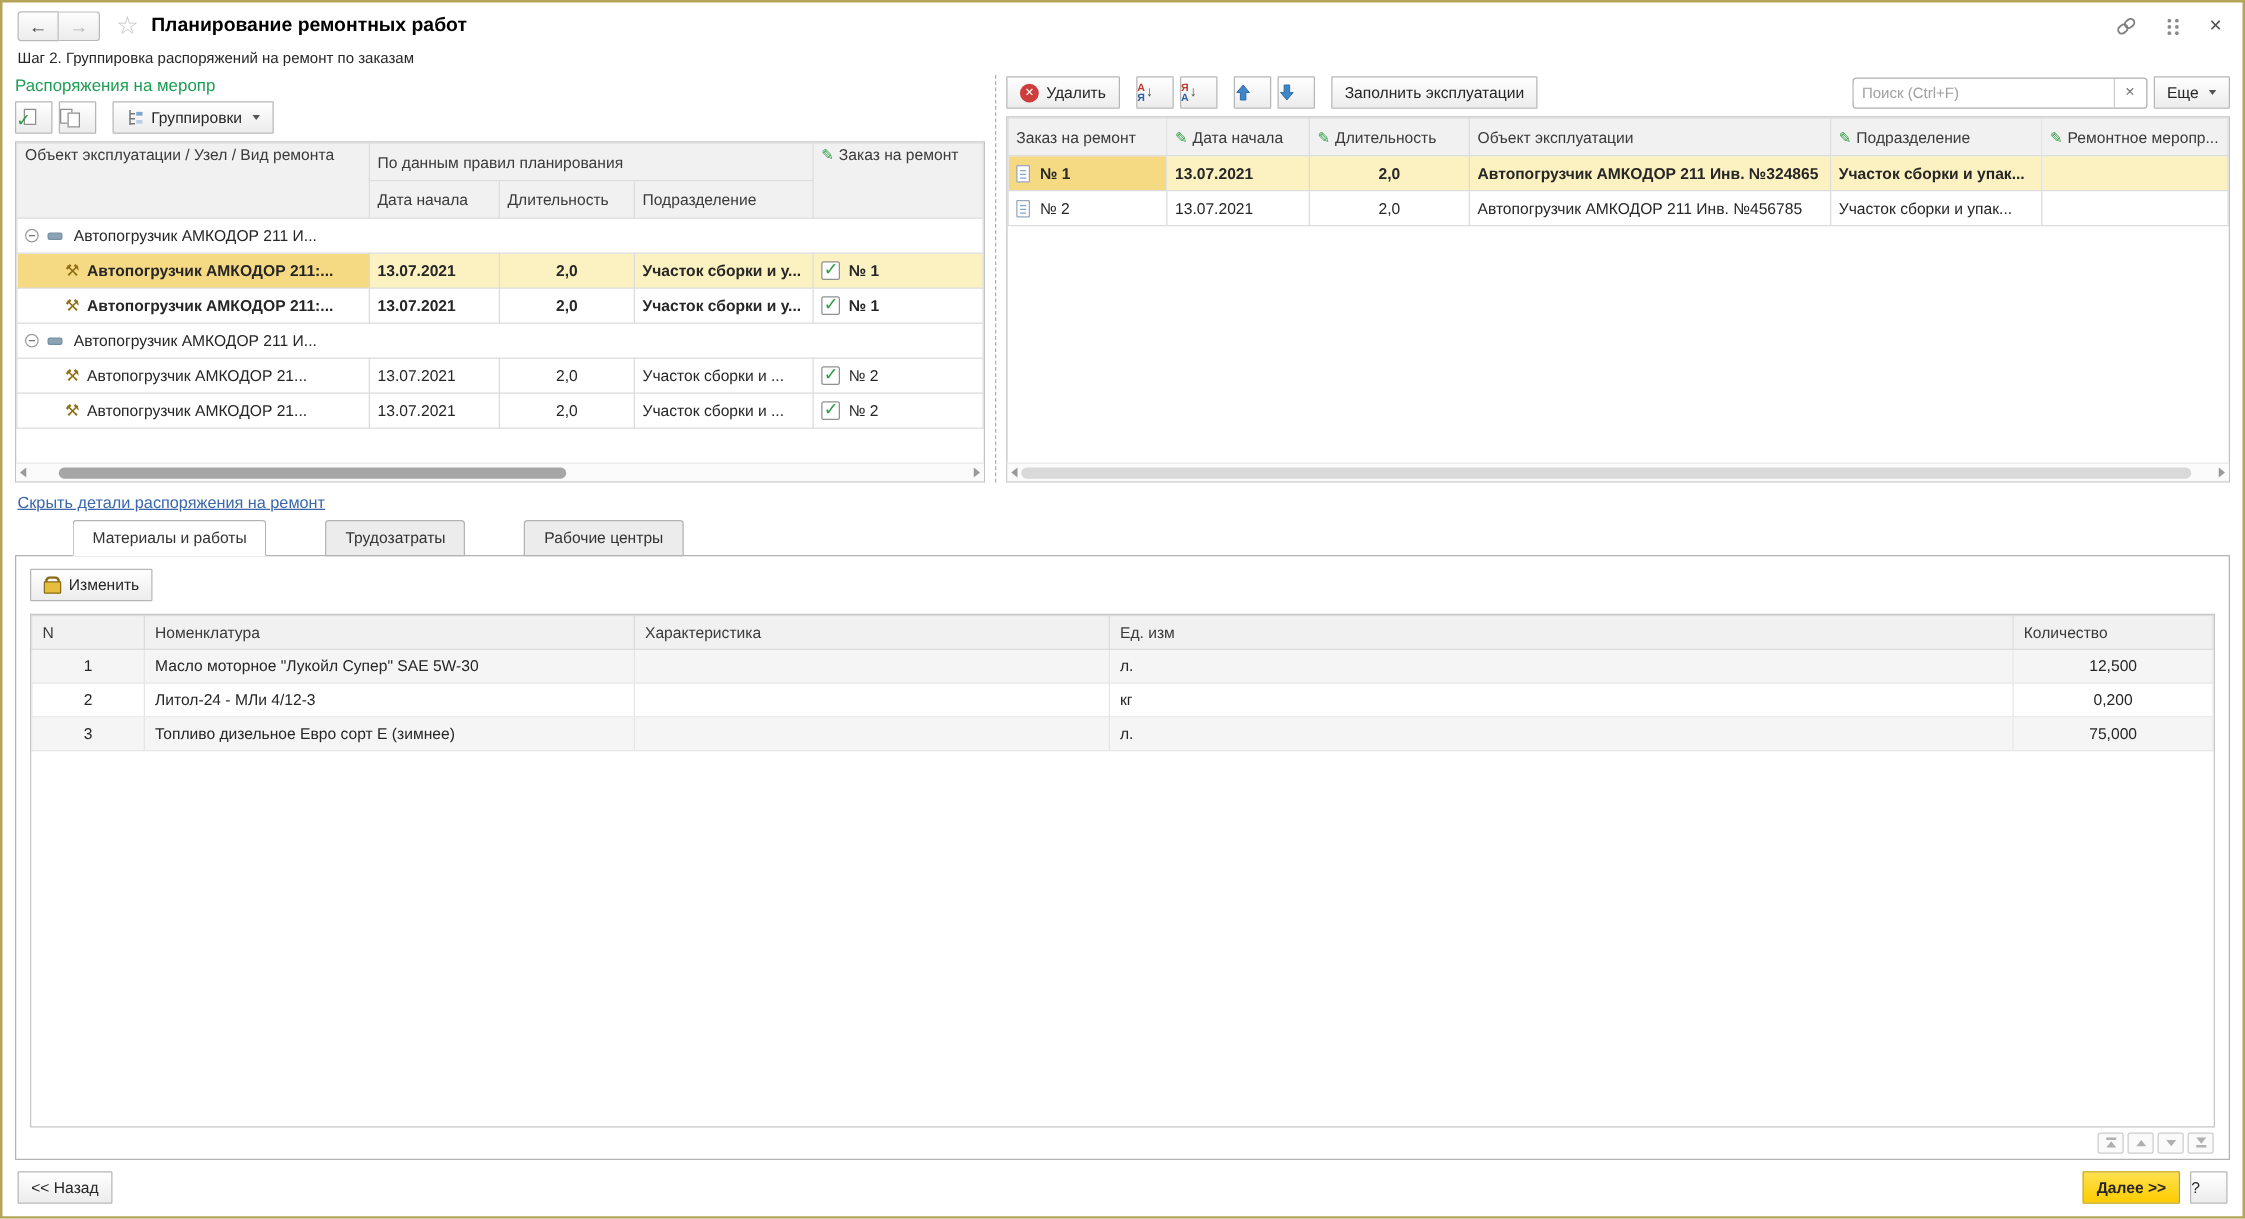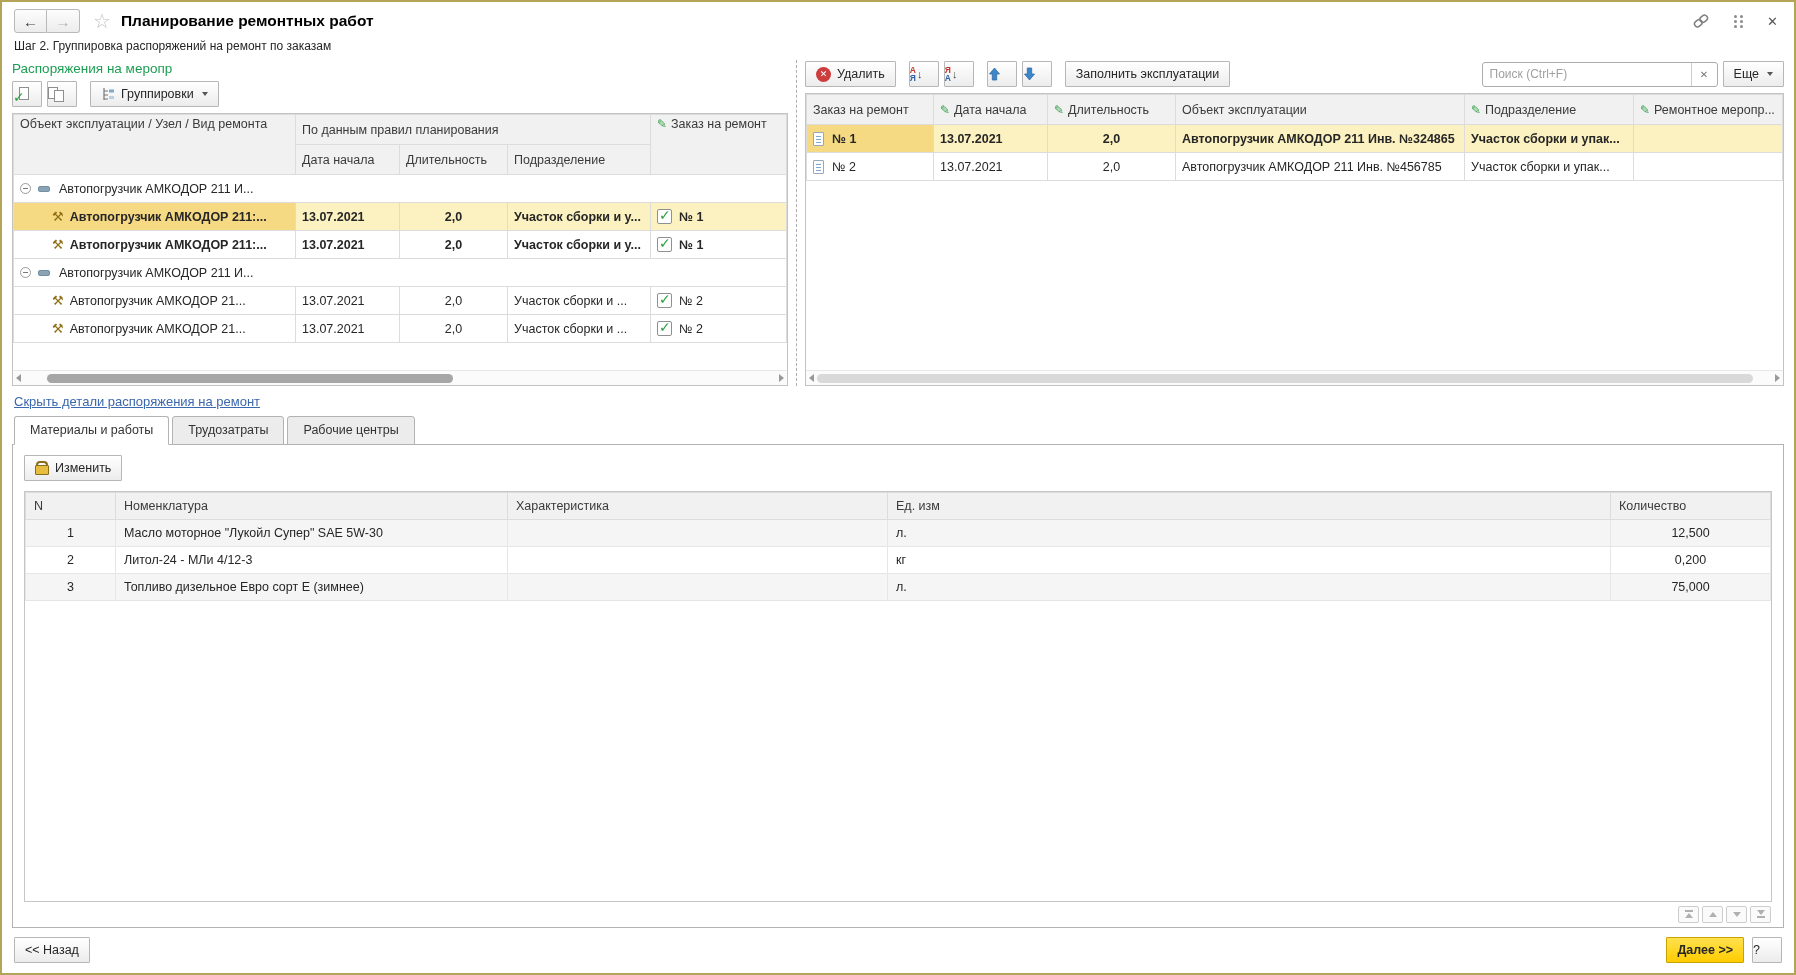--- a/index.html
+++ b/index.html
@@ -104,21 +104,21 @@
   .arr-r { width:0; height:0; border-top:4px solid transparent; border-bottom:4px solid transparent; border-left:5px solid #999; }
   .htrack { flex:1; height:9px; position:relative; }
   .hthumb { position:absolute; top:0; height:9px; border-radius:4.5px; background:#a6a6a6; }
   .hthumb.light { background:#d9d9d9; }
 
   
   .detlink { margin:8px 0 5px 12px; font-size:13px; color:var(--link,#3a67ad); text-decoration:underline;
              align-self:flex-start; flex:0 0 auto; }
   .tabs { display:flex; gap:3px; margin:2px 0 -1px 12px; flex:0 0 auto; position:relative; z-index:2; }
   .tab { border:1px solid #b3b3b3; background:#ececec; padding:6px 15px 7px; border-radius:3px 3px 0 0;
-         font-size:12.5px; color:#333; }
+         font-size:12.5px; color:#333;margin-left:44px; }
   .tab.active { background:#fff; border-bottom:1px solid #fff; }
   .tabpanel { margin:0 10px 0; border:1px solid #b3b3b3; background:#fff; flex:1; display:flex; flex-direction:column;
               padding:8px 11px 3px; min-height:0; position:relative; z-index:1; }
 
   
   .lock { position:relative; width:14px; height:14px; flex:0 0 auto; }
   .lock::before { content:""; position:absolute; left:1px; top:0; width:8px; height:8px;
                   border:2px solid #8a6d1a; border-bottom:none; border-radius:4px 4px 0 0; }
   .lock::after { content:""; position:absolute; left:0; bottom:0; width:12px; height:8px; background:#e7bd3f;
                  border:1px solid #8a6d1a; border-radius:1px; }

